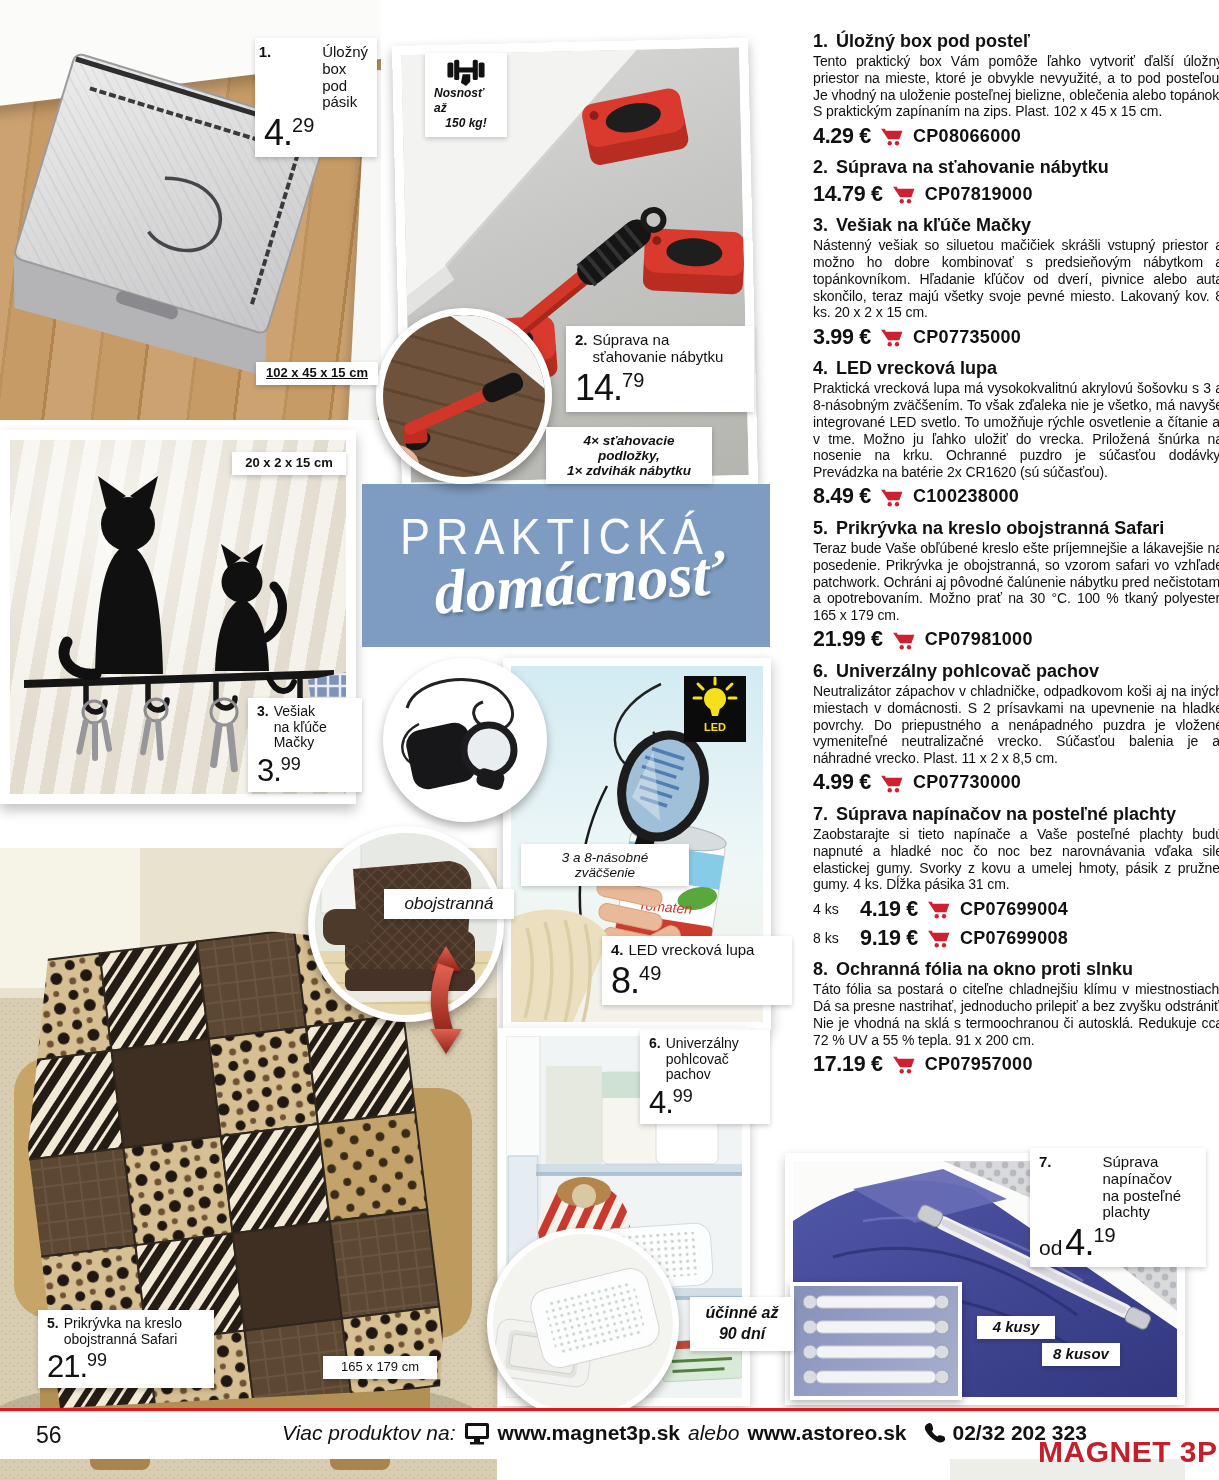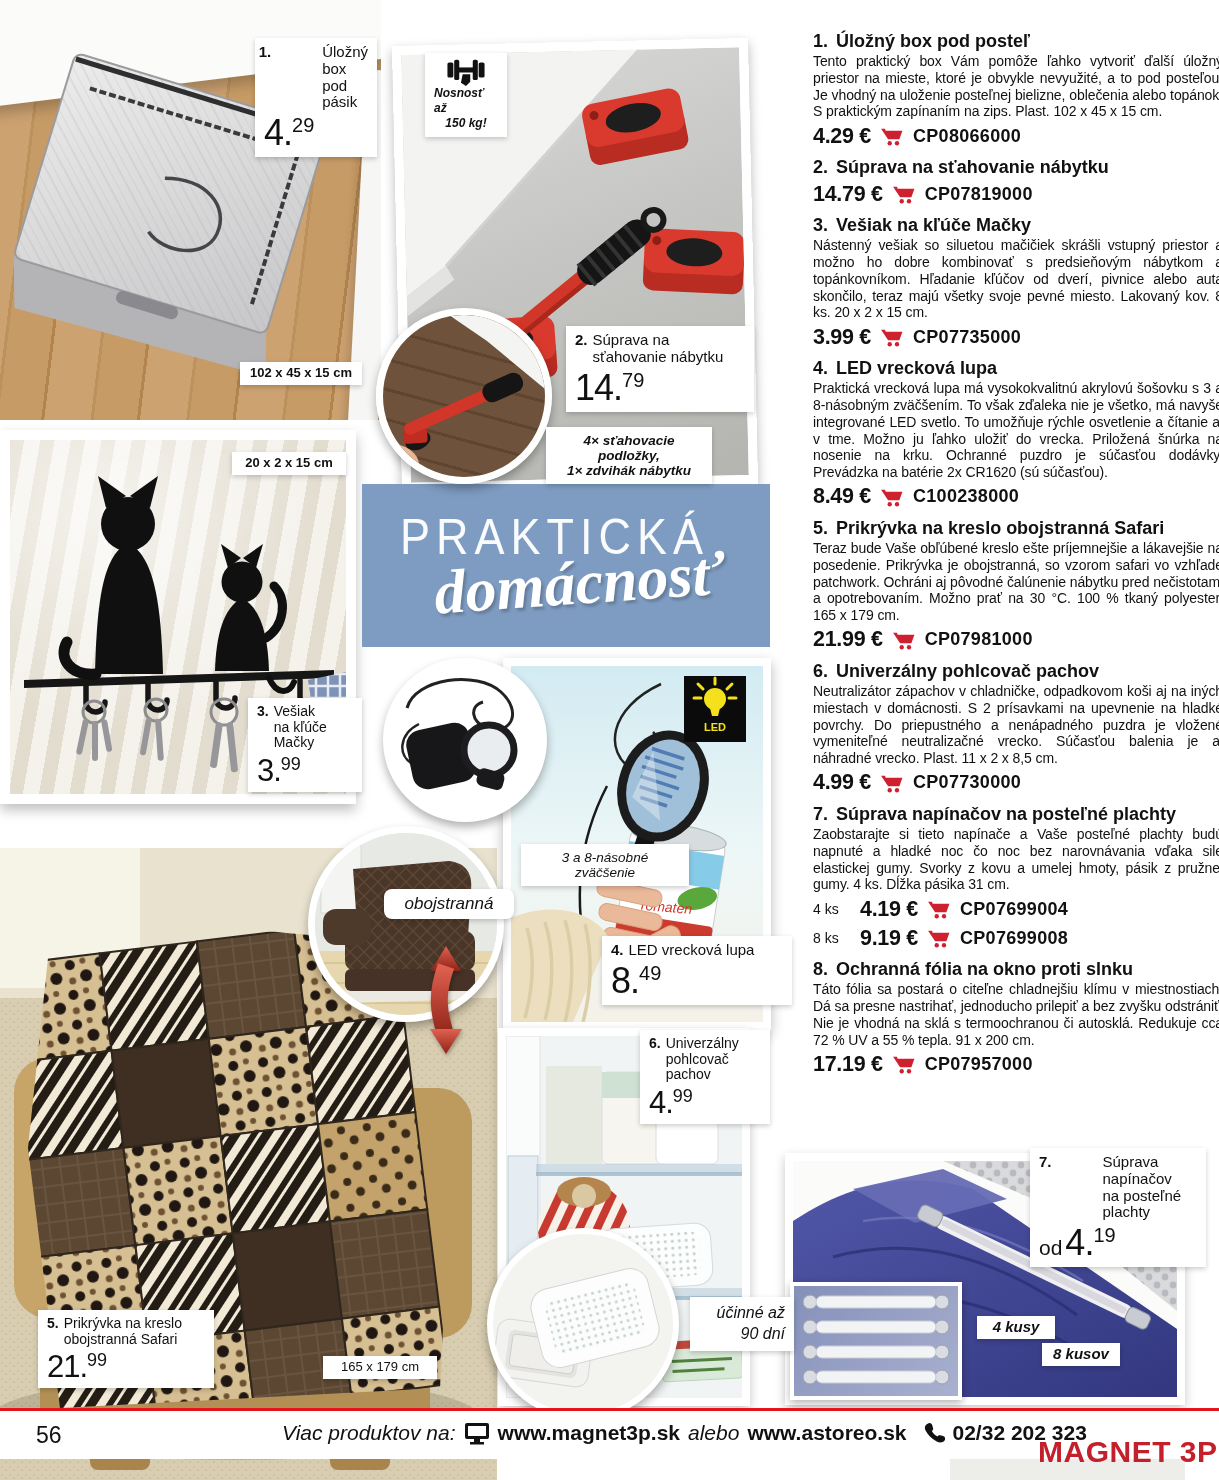--- a/index.html
+++ b/index.html
@@ -93,21 +93,21 @@
           box-shadow:0 4px 10px rgba(0,0,0,.22);background:#f1f4f4;z-index:2;}
   #inset6{left:487px;top:1228px;width:180px;height:180px;background:#f3f3f0;border-width:6px;z-index:4;}
   
   #photo7{left:785px;top:1153px;width:384px;height:236px;border:8px solid #fff;
           box-shadow:0 4px 10px rgba(0,0,0,.22);background:#fbfbfa;z-index:2;}
   #inset7{position:absolute;left:790px;top:1282px;width:164px;height:110px;border:4px solid #fff;
           box-shadow:0 3px 8px rgba(0,0,0,.3);z-index:4;
           background:linear-gradient(135deg,#8590ba,#a9b1cf);}
   .badge{display:flex;flex-direction:column;align-items:center;justify-content:center;}
   .badge .bl{font-style:italic;font-weight:bold;font-size:12px;line-height:1.25;}
-  #cap90{font-style:italic;font-size:16px;font-weight:normal;text-align:right;line-height:1.3;}
+  #cap90{font-style:italic;font-size:16px;font-weight:bold;text-align:center;line-height:1.3;}
   #oboj{font-style:italic;font-size:17px;display:flex;align-items:center;justify-content:center;}
   .kus{font-style:italic;font-weight:bold;font-size:15px;display:flex;align-items:center;
        justify-content:center;padding:3px 8px;}
 </style>
 </head>
 <body>
 
 <div id="page">
 
   <div id="photo1" class="photo">
@@ -136,21 +136,21 @@
     <div id="bedleg"></div>
   </div>
 
   <div class="wlabel right" style="left:255px;top:38px;width:104px;">
     <div class="pl-title">
       <span class="pl-num">1.</span>
       <span class="pl-lines"><span>Úložný box</span><br><span>pod pásik</span></span>
     </div>
     <div class="pl-price"><span>4.</span><span class="sup">29</span></div>
   </div>
-  <div class="wlabel dim" style="left:240px;top:362px;width:106px;">102 x 45 x 15 cm</div>
+  <div class="wlabel dim" style="left:256px;top:362px;width:106px;text-decoration:underline;">102 x 45 x 15 cm</div>
 
   <div id="photo2" class="photo framed">
     <svg width="338" height="428" viewBox="0 0 338 428">
       <polygon points="0,0 238,0 40,212 0,242" fill="#f3f3f1"></polygon>
       <polyline points="238,0 40,212" fill="none" stroke="#d2d2d0" stroke-width="3"></polyline>
       <polygon points="0,242 40,212 48,226 0,262" fill="#e3e3e1"></polygon>
       <g>
         <g transform="translate(232,76) rotate(-10)">
           <rect x="-50" y="-8" width="100" height="40" rx="10" fill="#b92c22"></rect>
           <rect x="-50" y="-30" width="100" height="44" rx="12" fill="#da3a2d"></rect>
@@ -461,21 +461,21 @@
       <rect x="6" y="10" width="40" height="70" fill="#f4f5f2" stroke="#d8dad4"></rect>
       <rect x="0" y="118" width="182" height="64" fill="#e6d7ae"></rect>
       <path d="M0,130 H182 M0,150 H182 M0,170 H182" stroke="#d9c694" stroke-width="2"></path>
       <path d="M38,36 L134,28 C152,30 158,42 156,58 L152,118 L44,120 Z" fill="url(#quilt)"></path>
       <rect x="30" y="98" width="130" height="40" rx="10" fill="url(#quilt)"></rect>
       <rect x="8" y="76" width="48" height="36" rx="13" fill="#4e3a2b"></rect>
       <path d="M30,154 L160,148 L162,166 L34,170 Z" fill="#ece9e2"></path>
       <rect x="30" y="136" width="130" height="22" rx="6" fill="#463226"></rect>
     </svg>
   </div>
-  <div id="oboj" class="wlabel" style="left:384px;top:889px;width:112px;height:18px;z-index:6;border-radius:8px;">obojstranná</div>
+  <div id="oboj" class="wlabel" style="left:384px;top:889px;width:112px;height:18px;z-index:6;">obojstranná</div>
   <svg id="redarrow" viewBox="0 0 56 112">
     <defs>
         <linearGradient id="gradR" x1="0" y1="0" x2="0" y2="1">
       <stop offset="0" stop-color="#e0614f"></stop>
           <stop offset="1" stop-color="#8f2318"></stop>
         </linearGradient>
       </defs>
     <polygon points="28,2 13,27 43,27" fill="url(#gradR)"></polygon>
     <path d="M28,22 C19,48 19,64 28,92" fill="none" stroke="url(#gradR)" stroke-width="17"></path>
     <polygon points="28,110 12,85 44,85" fill="url(#gradR)"></polygon>

